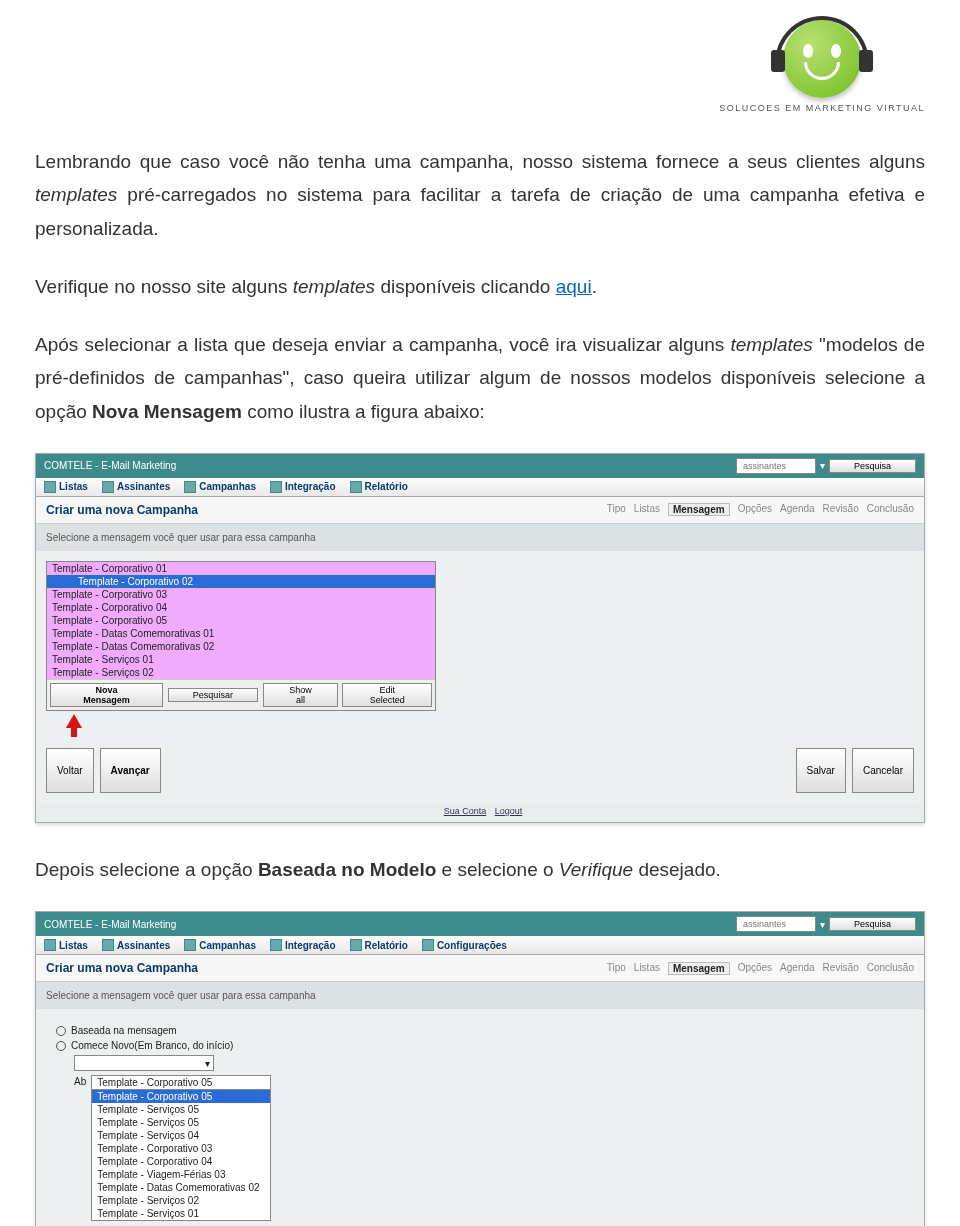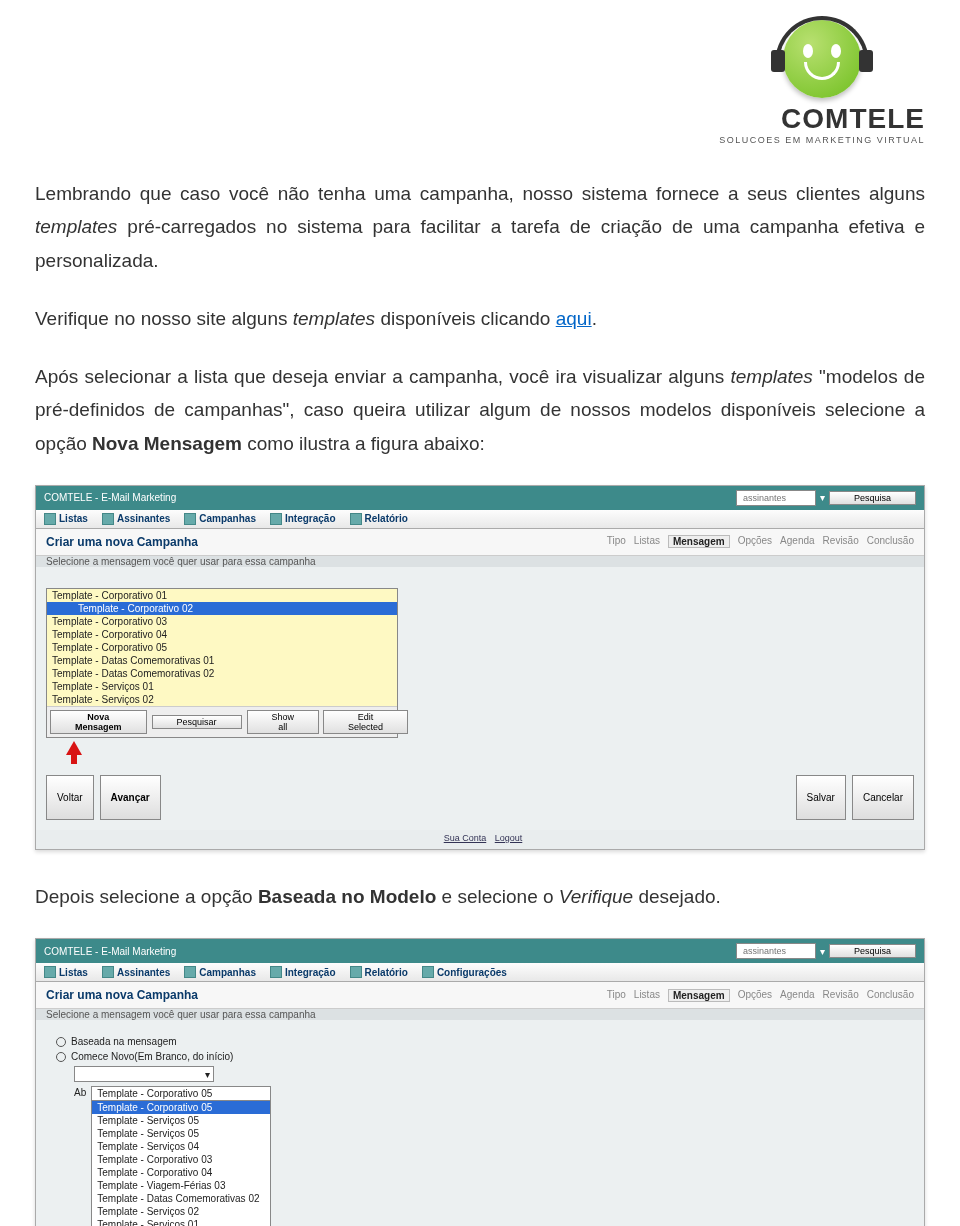--- a/index.html
+++ b/index.html
@@ -27,23 +27,23 @@
   .ss-top-right { display:flex; gap:4px; align-items:center; }
   .ss-input { background:#fff; color:#777; border:1px solid #888; padding:1px 6px; height:16px; font-size:9px; width:80px; }
   .ss-btn-mini { background:linear-gradient(#fff,#e0e0e0); border:1px solid #888; padding:1px 24px; font-size:9px; cursor:pointer; }
   .ss-menu { background:linear-gradient(#fdfdfd,#e8e8e8); border-bottom:1px solid #aaa; padding:3px 8px; display:flex; gap:14px; }
   .ss-menu-item { display:flex; align-items:center; gap:3px; color:#0a3a6a; font-weight:bold; font-size:10px; }
   .ss-menu-icon { width:12px; height:12px; background:#6aa; border:1px solid #488; }
   .ss-heading { background:#f7f7f7; padding:6px 10px; border-bottom:1px solid #ccc; display:flex; justify-content:space-between; align-items:center; }
   .ss-heading h3 { font-size:12px; font-weight:bold; color:#0a3a6a; }
   .ss-wizard { display:flex; gap:8px; font-size:10px; color:#888; }
   .ss-wizard .active { color:#222; font-weight:bold; background:#eee; border:1px solid #bbb; padding:0 4px; }
-  .ss-sub { background:#dce1e3; padding:0 10px; color:#555; }
+  .ss-sub { background:#dce1e3; padding:8px 10px; color:#555; }
   .ss-body { background:#ecf0f1; padding:10px; }
-  .ss-listbox { background:#fef9c3; border:1px solid #888; width:352px; font-size:10px;margin-top:11px; }
+  .ss-listbox { background:#f0abfc; border:1px solid #888; width:390px; font-size:10px; }
   .ss-listbox .row { padding:1px 5px; }
   .ss-listbox .sel { background:#2a6cd6; color:#fff;padding-left:31px; }
   .ss-listbox-foot { display:flex; gap:5px; align-items:center; padding:3px; background:#eee; border-top:1px solid #ccc; }
   .ss-listbox-foot .right { margin-left:auto; display:flex; gap:4px; }
   .ss-radio-group { padding:4px 10px; }
   .ss-radio-row { padding:2px 0; display:flex; align-items:center; gap:5px; font-size:10px; }
   .radio { width:10px; height:10px; border:1px solid #555; border-radius:50%; display:inline-flex; align-items:center; justify-content:center; }
   .radio.checked::after { content:""; width:5px; height:5px; background:#333; border-radius:50%; }
   .ss-select { border:1px solid #888; background:#fff; width:180px; font-size:10px; }
   .ss-select .row { padding:1px 5px; }
@@ -61,21 +61,20 @@
 <body>
 
 <div class="logo-wrap">
   <div class="logo">
     <div class="logo-face">
       <div class="logo-headset"></div>
       <div class="logo-ear-l"></div>
         <div class="logo-ear-r"></div>
       <div class="logo-mouth"></div>
     </div>
-    <div class="logo-name">COMTELE</div>
     <div class="logo-tag">SOLUCOES EM MARKETING VIRTUAL</div>
   </div>
 </div>
 
 <p class="para">
   <span>Lembrando que caso você não tenha uma campanha, nosso sistema fornece a seus clientes alguns </span>
   <span class="italic">templates</span>
   <span> pré-carregados no sistema para facilitar a tarefa de criação de uma campanha efetiva e personalizada.</span>
 </p>
 

